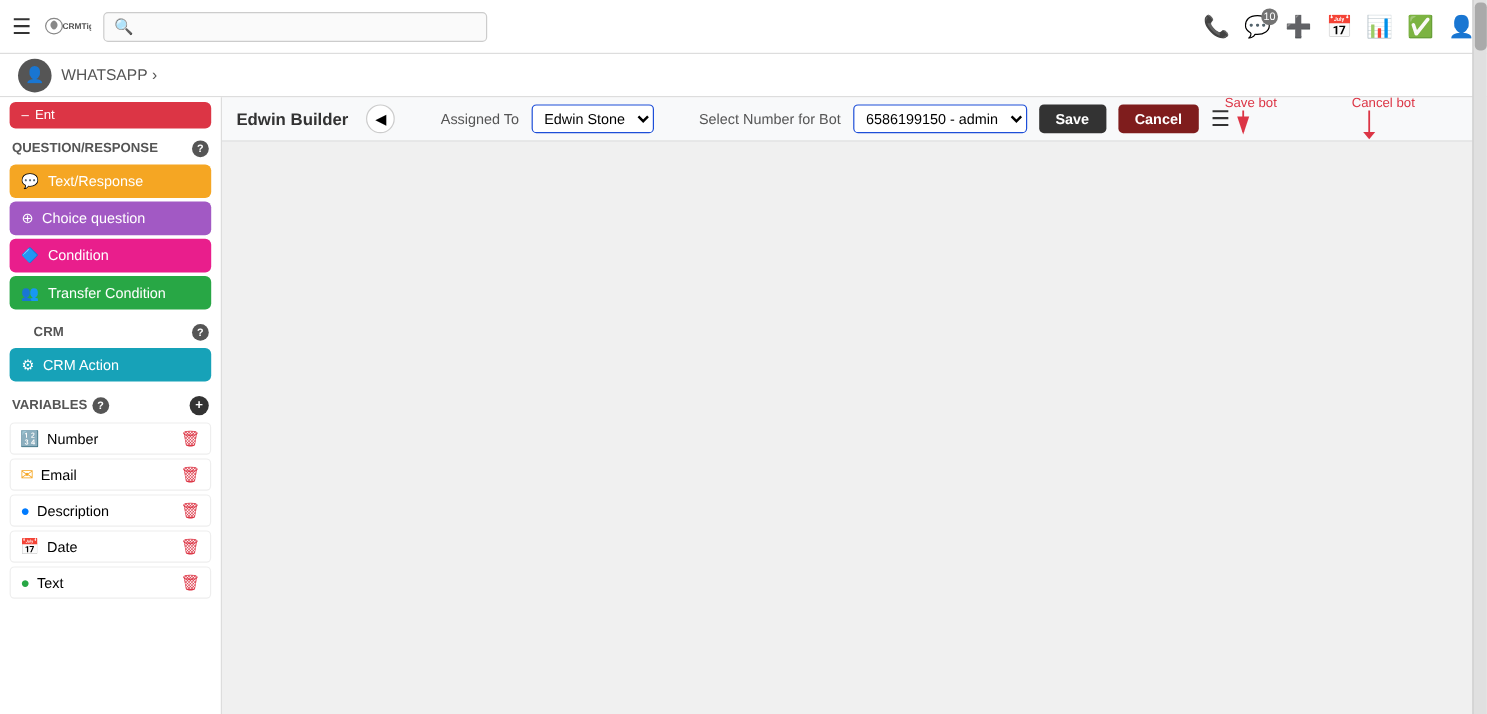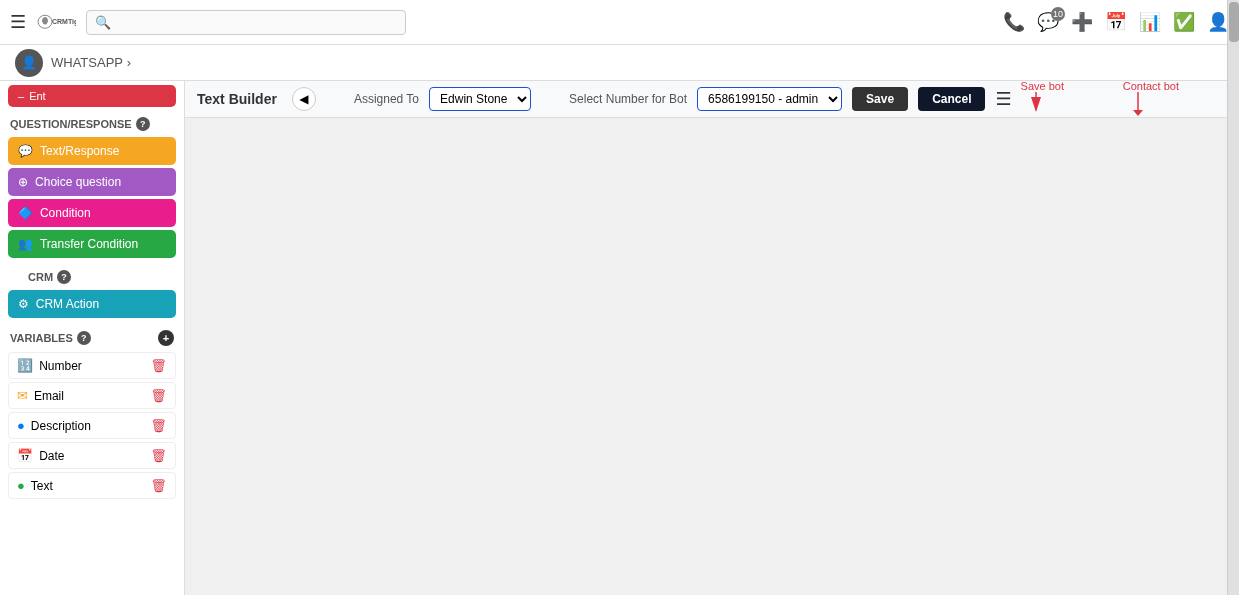--- a/index.html
+++ b/index.html
@@ -39,21 +39,21 @@
     
     .main-layout { display: flex; height: calc(595px - 81px); }
 
     
     .sidebar {
       width: 185px; background: #fff; border-right: 1px solid #ddd;
       overflow-y: auto; flex-shrink: 0;
     }
     .sidebar-section-title {
       font-size: 11px; font-weight: bold; color: #555;
-      padding: 6px 10px 3px; display: flex; align-items: center; gap: 4px;
+      padding: 6px 10px 3px; display: flex; align-items: center; gap: 4px; justify-content: space-between;
     }
     .sidebar-item {
       margin: 3px 8px; border-radius: 5px; padding: 7px 10px;
       font-size: 12px; cursor: pointer; display: flex; align-items: center; gap: 7px;
       font-weight: 500;
     }
     .sidebar-item.orange { background: #f5a623; color: #fff; }
     .sidebar-item.purple { background: #a259c4; color: #fff; }
     .sidebar-item.green { background: #28a745; color: #fff; }
     .sidebar-item.pink { background: #e91e8c; color: #fff; }
@@ -82,21 +82,21 @@
     }
     .bot-name-input {
       border: 1px solid #ccc; border-radius: 4px; padding: 3px 8px; font-size: 12px;
       width: 250px; background: #fff;
     }
     .save-btn {
       background: #333; color: #fff; border: none; border-radius: 4px;
       padding: 5px 14px; font-size: 12px; cursor: pointer; font-weight: bold;
     }
     .cancel-btn {
-      background: #0f172a; color: #fff; border: none; border-radius: 4px;
+      background: #7f1d1d; color: #fff; border: none; border-radius: 4px;
       padding: 5px 14px; font-size: 12px; cursor: pointer; font-weight: bold;
     }
     .menu-icon { font-size: 18px; cursor: pointer; color: #333; }
 
     
     .canvas {
       flex: 1; position: relative; overflow: hidden;
       background-image: radial-gradient(circle, #ccc 1px, transparent 1px);
       background-size: 18px 18px; background-color: #e8e8e8;
     }
@@ -220,21 +220,21 @@
         <span style="color:#28a745; font-size:13px;">●</span>
         <span>Text</span>
       </div>
       <span class="trash-icon">🗑</span>
     </div>
   </div>
 
   <div class="content-area">
 
     <div class="flow-header">
-      <span class="flow-title">Text Builder</span>
+      <span class="flow-title">Edwin Builder</span>
 
       <div style="background:#fff; border:1px solid #ccc; border-radius:50%; width:24px; height:24px; display:flex; align-items:center; justify-content:center; cursor:pointer; font-size:12px; margin-left:5px;">◀</div>
 
       <span class="assigned-label">Assigned To</span>
       <select class="assigned-select">
         <option>Edwin Stone</option>
       </select>
 
       <span class="assigned-label">Select Number for Bot</span>
       <select class="assigned-select">
@@ -251,21 +251,21 @@
 
       <div style="position:absolute; top:-38px; right:175px; color:#dc3545; font-size:11px; font-weight:500; z-index:50; pointer-events:none;">
         <span>Save bot</span>
         <br>
         <svg width="30" height="20" style="overflow:visible;">
             <path d="M15 0 L10 15 L20 15 Z" fill="#dc3545" transform="rotate(180,15,10)"></path>
             <line x1="15" y1="0" x2="15" y2="18" stroke="#dc3545" stroke-width="1.5"></line>
           </svg>
       </div>
       <div style="position:absolute; top:-38px; right:60px; color:#dc3545; font-size:11px; font-weight:500; z-index:50; pointer-events:none;">
-        <span>Contact bot</span>
+        <span>Cancel bot</span>
         <br>
         <svg width="30" height="20" style="overflow:visible;">
             <line x1="15" y1="0" x2="15" y2="18" stroke="#dc3545" stroke-width="1.5"></line>
             <polygon points="10,18 20,18 15,24" fill="#dc3545"></polygon>
           </svg>
       </div>
 
       <div class="canvas">
 
         <svg class="canvas-svg">

